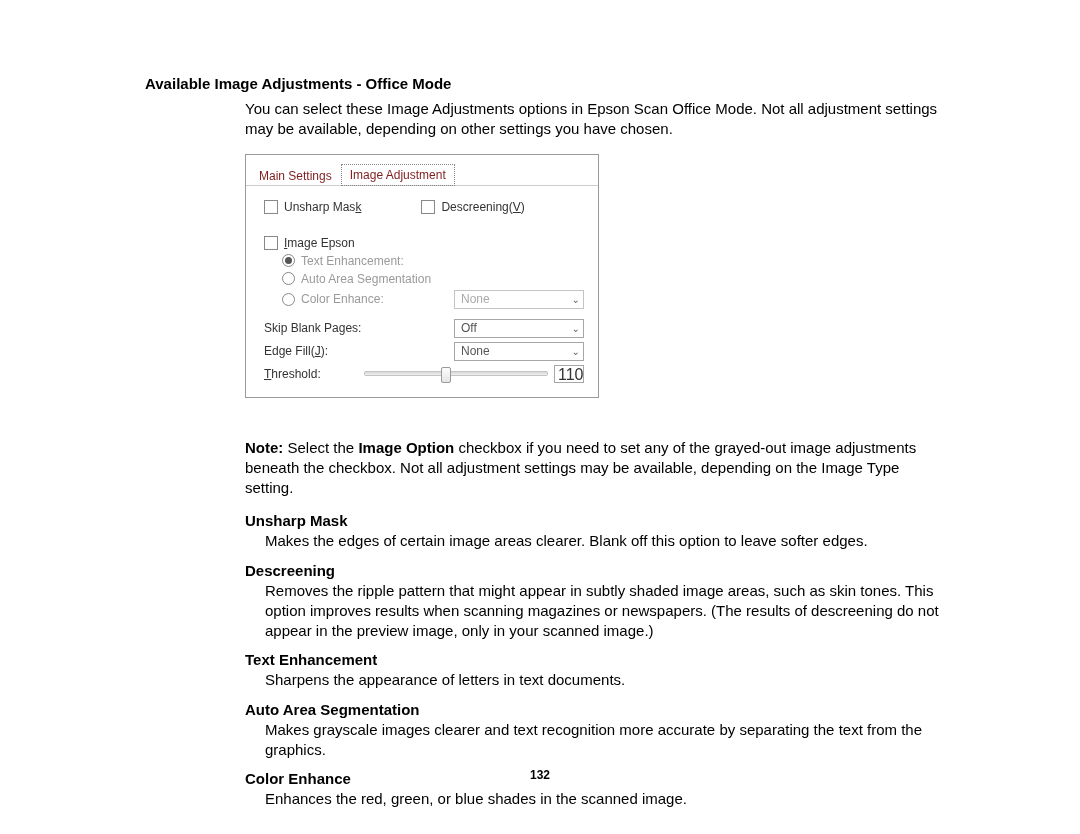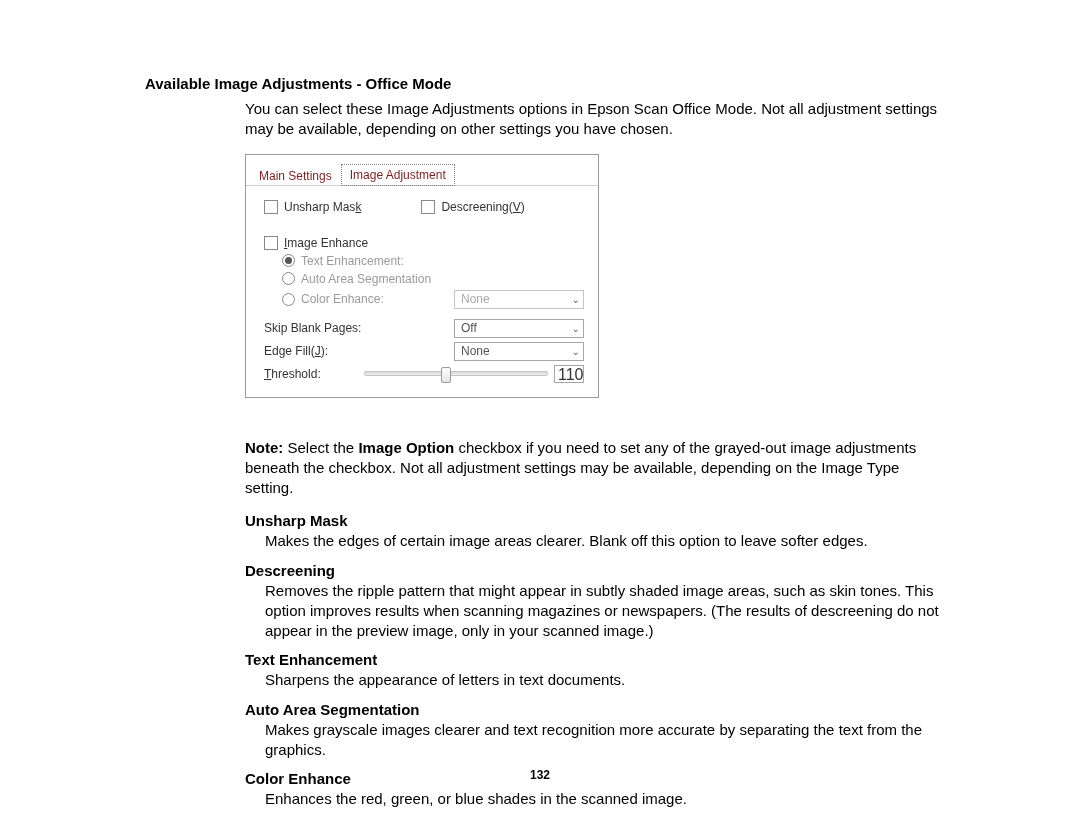--- a/index.html
+++ b/index.html
@@ -197,21 +197,21 @@
         <div class="row" style="margin:0;">
           <div class="checkbox"></div>
           <span><span>Descreening(</span><span class="u">V</span><span>)</span></span>
         </div>
       </div>
 
       <div class="gap"></div>
 
       <div class="row">
         <div class="checkbox"></div>
-        <span><span class="u">I</span><span>mage Enhance</span></span>
+        <span><span class="u">I</span><span>mage Epson</span></span>
       </div>
 
       <div class="row indent1 disabled">
         <div class="radio selected"></div>
         <span>Text Enhancement:</span>
       </div>
       <div class="row indent1 disabled">
         <div class="radio"></div>
         <span>Auto Area Segmentation</span>
       </div>

